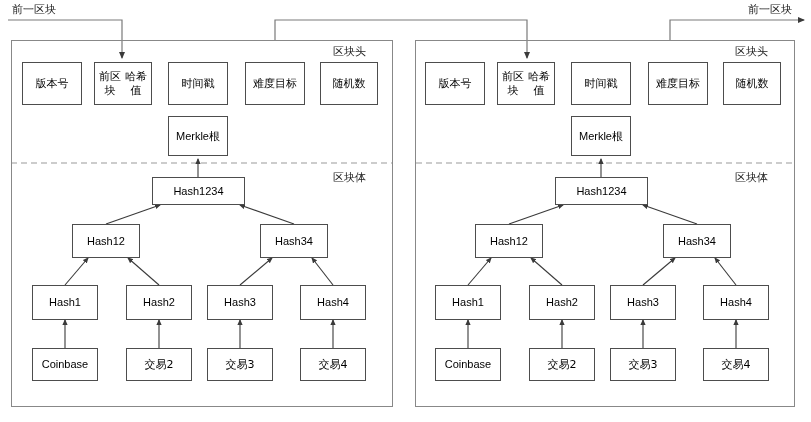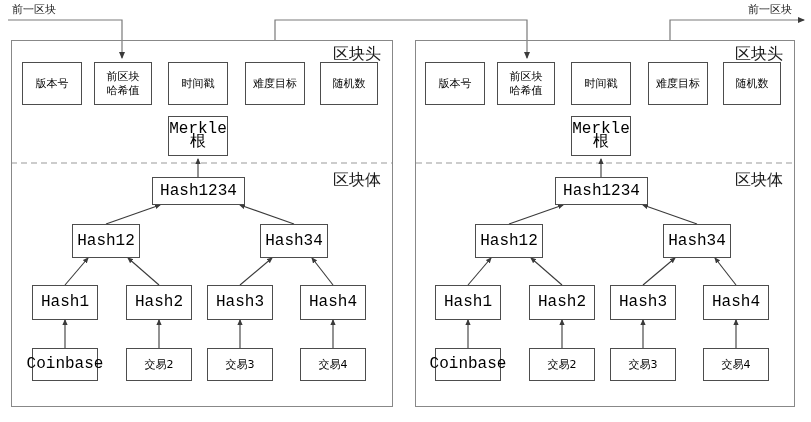--- a/index.html
+++ b/index.html
@@ -36,37 +36,36 @@
   }
   .node {
     position: absolute;
     border: 1px solid #4d4d4d;
     background: #ffffff;
     box-sizing: border-box;
     display: flex;
     align-items: center;
     justify-content: center;
     text-align: center;
-    font-size: 16px;
+    font-size: 11px;
     color: #000000;
     line-height: 13px;
-    font-family: Liberation Mono, monospace;
+    font-family: Liberation Sans, sans-serif;
     padding: 0 2px;
   }
   .node.cjk {
     font-family: "DejaVu Sans", "Liberation Sans", sans-serif;
     font-size: 11px;
   }
   .node.two-line {
-    flex-direction: column;
     line-height: 14px;
   }
   .sec-label {
     position: absolute;
-    font-size: 16px;
+    font-size: 11px;
     color: #1a1a1a;
     font-family: Liberation Sans, sans-serif;
     white-space: nowrap;
   }
 </style>
 </head>
 <body>
 
 <svg id="canvas" viewBox="0 0 811 422">
   <defs>

